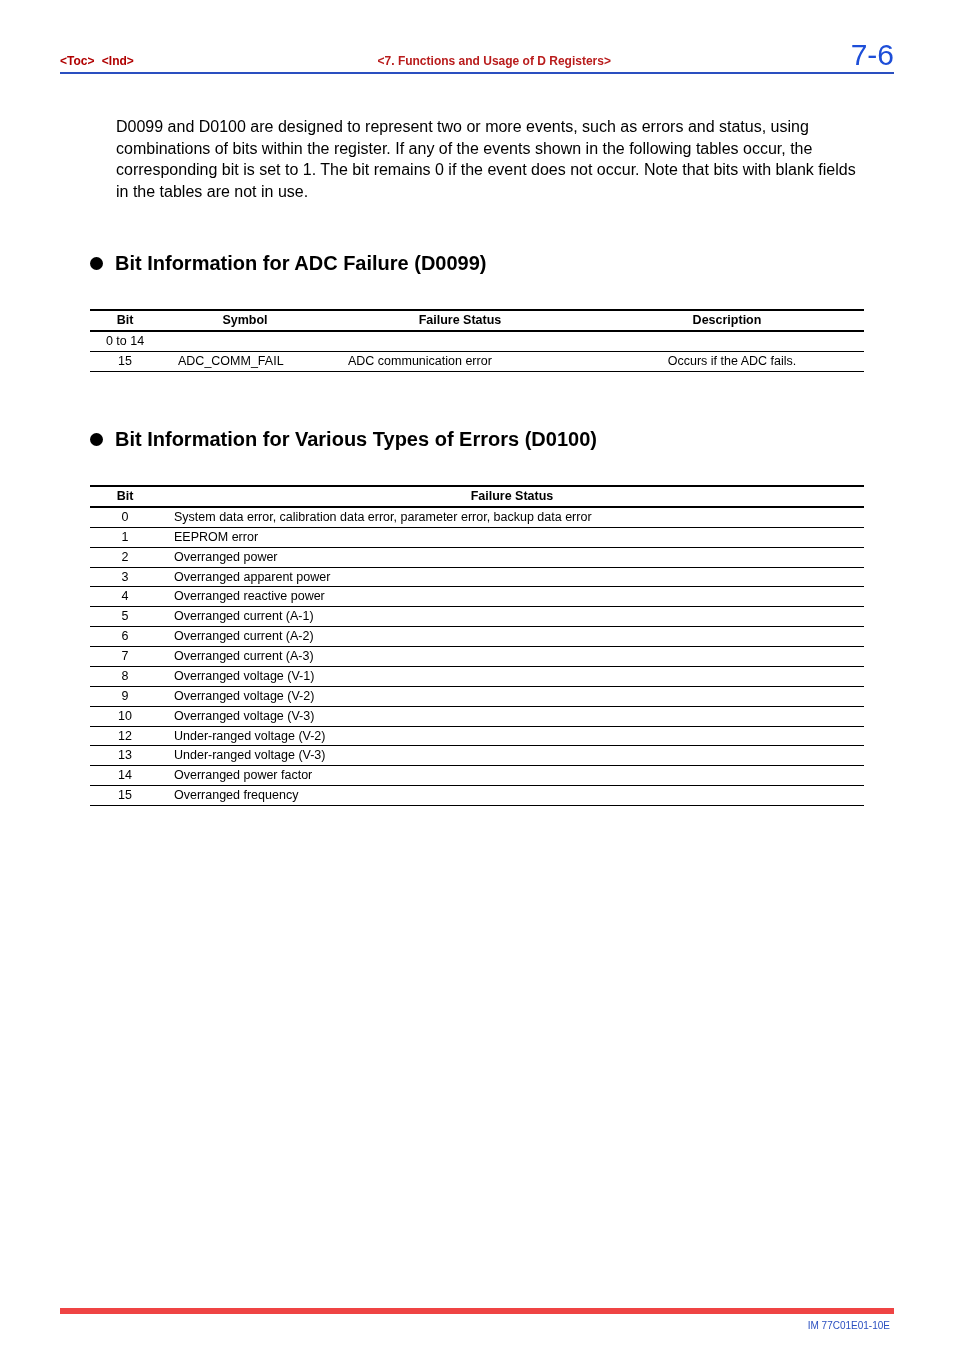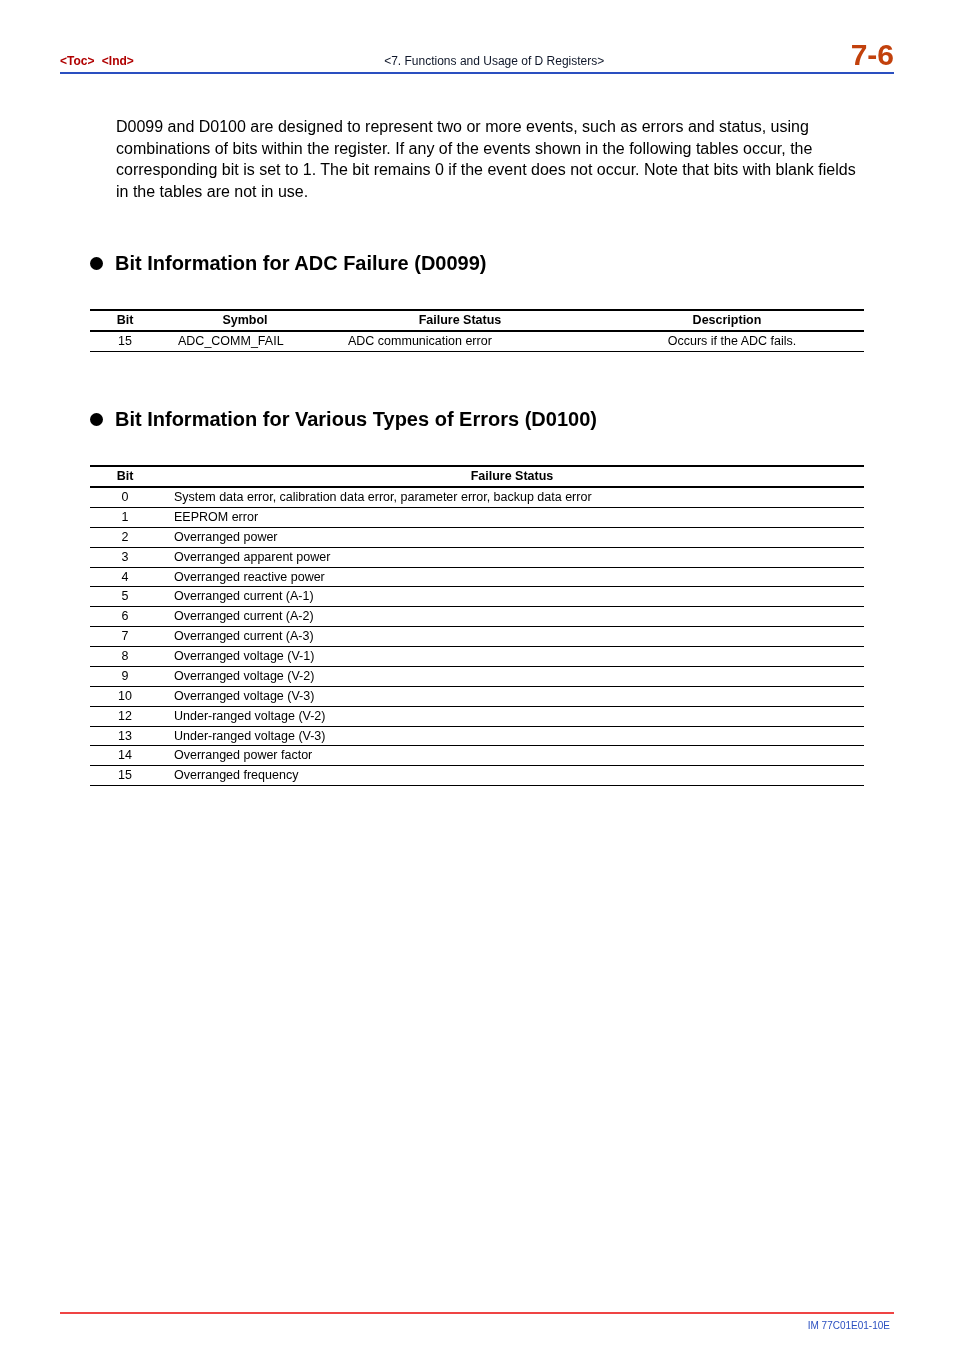--- a/index.html
+++ b/index.html
@@ -26,28 +26,28 @@
     padding-bottom: 2px;
     margin-bottom: 18px;
   }
   .header-left {
     color: #b00000;
     font-size: 12px;
     font-weight: bold;
   }
   .header-left span { margin-right: 4px; }
   .header-center {
-    color: #0f172a;
+    color: #b91c1c;
     font-size: 12px;
+    font-weight: bold;
+  }
+  .header-right {
+    color: #1d4ed8;
+    font-size: 30px;
     font-weight: normal;
-  }
-  .header-right {
-    color: #c2410c;
-    font-size: 30px;
-    font-weight: bold;
     line-height: 1;
   }
   .intro {
     margin-left: 56px;
     margin-right: 30px;
     font-size: 16px;
     line-height: 1.35;
     margin-bottom: 26px;
   }
   .section-heading {
@@ -93,21 +93,21 @@
   .col-sym { width: 170px; text-align: center; }
   td.col-sym { text-align: left; padding-left: 18px;}
   .col-fail { width: 260px; text-align: center; }
   td.col-fail { text-align: left; padding-left: 18px;}
   .col-desc { text-align: center; }
   td.col-desc { text-align: center; padding-left: 18px;}
   .t2 th.col-fail2 { text-align: center; }
   .t2 td.col-fail2 { text-align: left; padding-left: 14px; }
   .footer {
     margin-top: auto;
-    border-top: 2px solid #ef4444;
+    border-top: 6px solid #ef4444;
     padding-top: 6px;
     text-align: right;
     color: #2a4fc0;
     font-size: 10px;
     padding-right: 4px;
   }
 </style>
 </head>
 <body>
 
@@ -133,20 +133,26 @@
     <thead>
       <tr>
         <th class="col-bit">Bit</th>
         <th class="col-sym">Symbol</th>
         <th class="col-fail">Failure Status</th>
         <th class="col-desc">Description</th>
       </tr>
     </thead>
     <tbody>
       <tr>
+        <td class="col-bit">0  to 14</td>
+        <td class="col-sym"></td>
+        <td class="col-fail"></td>
+        <td class="col-desc"></td>
+      </tr>
+      <tr>
         <td class="col-bit">15</td>
         <td class="col-sym">ADC_COMM_FAIL</td>
         <td class="col-fail">ADC communication error</td>
         <td class="col-desc">Occurs if the ADC fails.</td>
       </tr>
     </tbody>
   </table>
 
   <h2 class="section-heading">
     <span class="bullet"></span>

